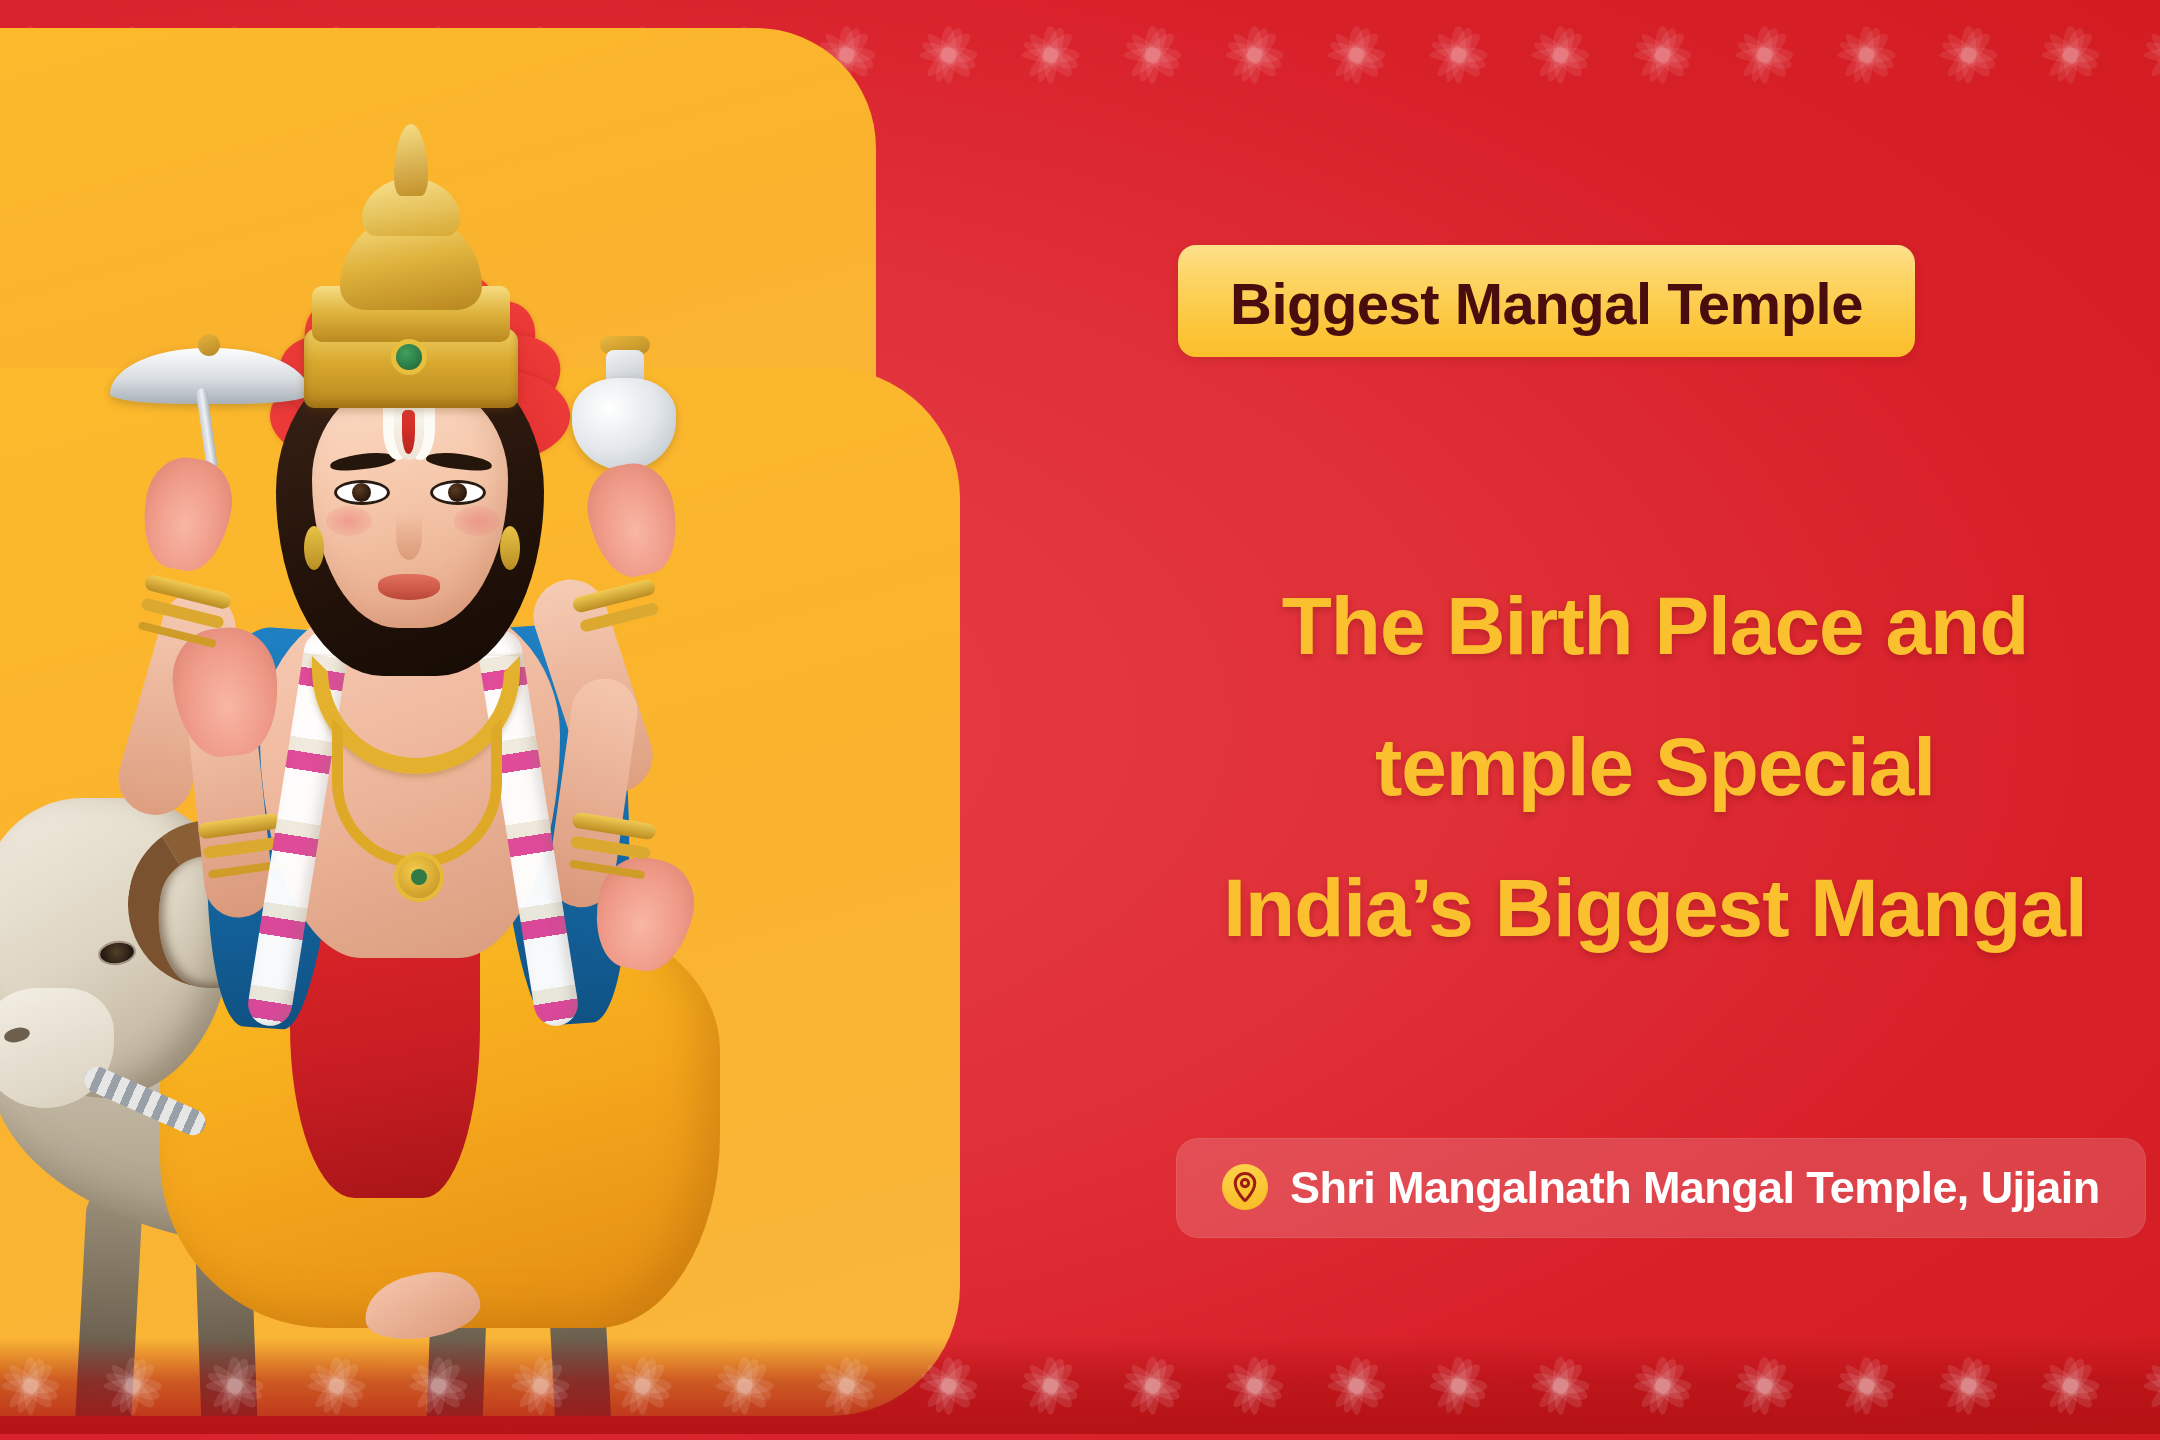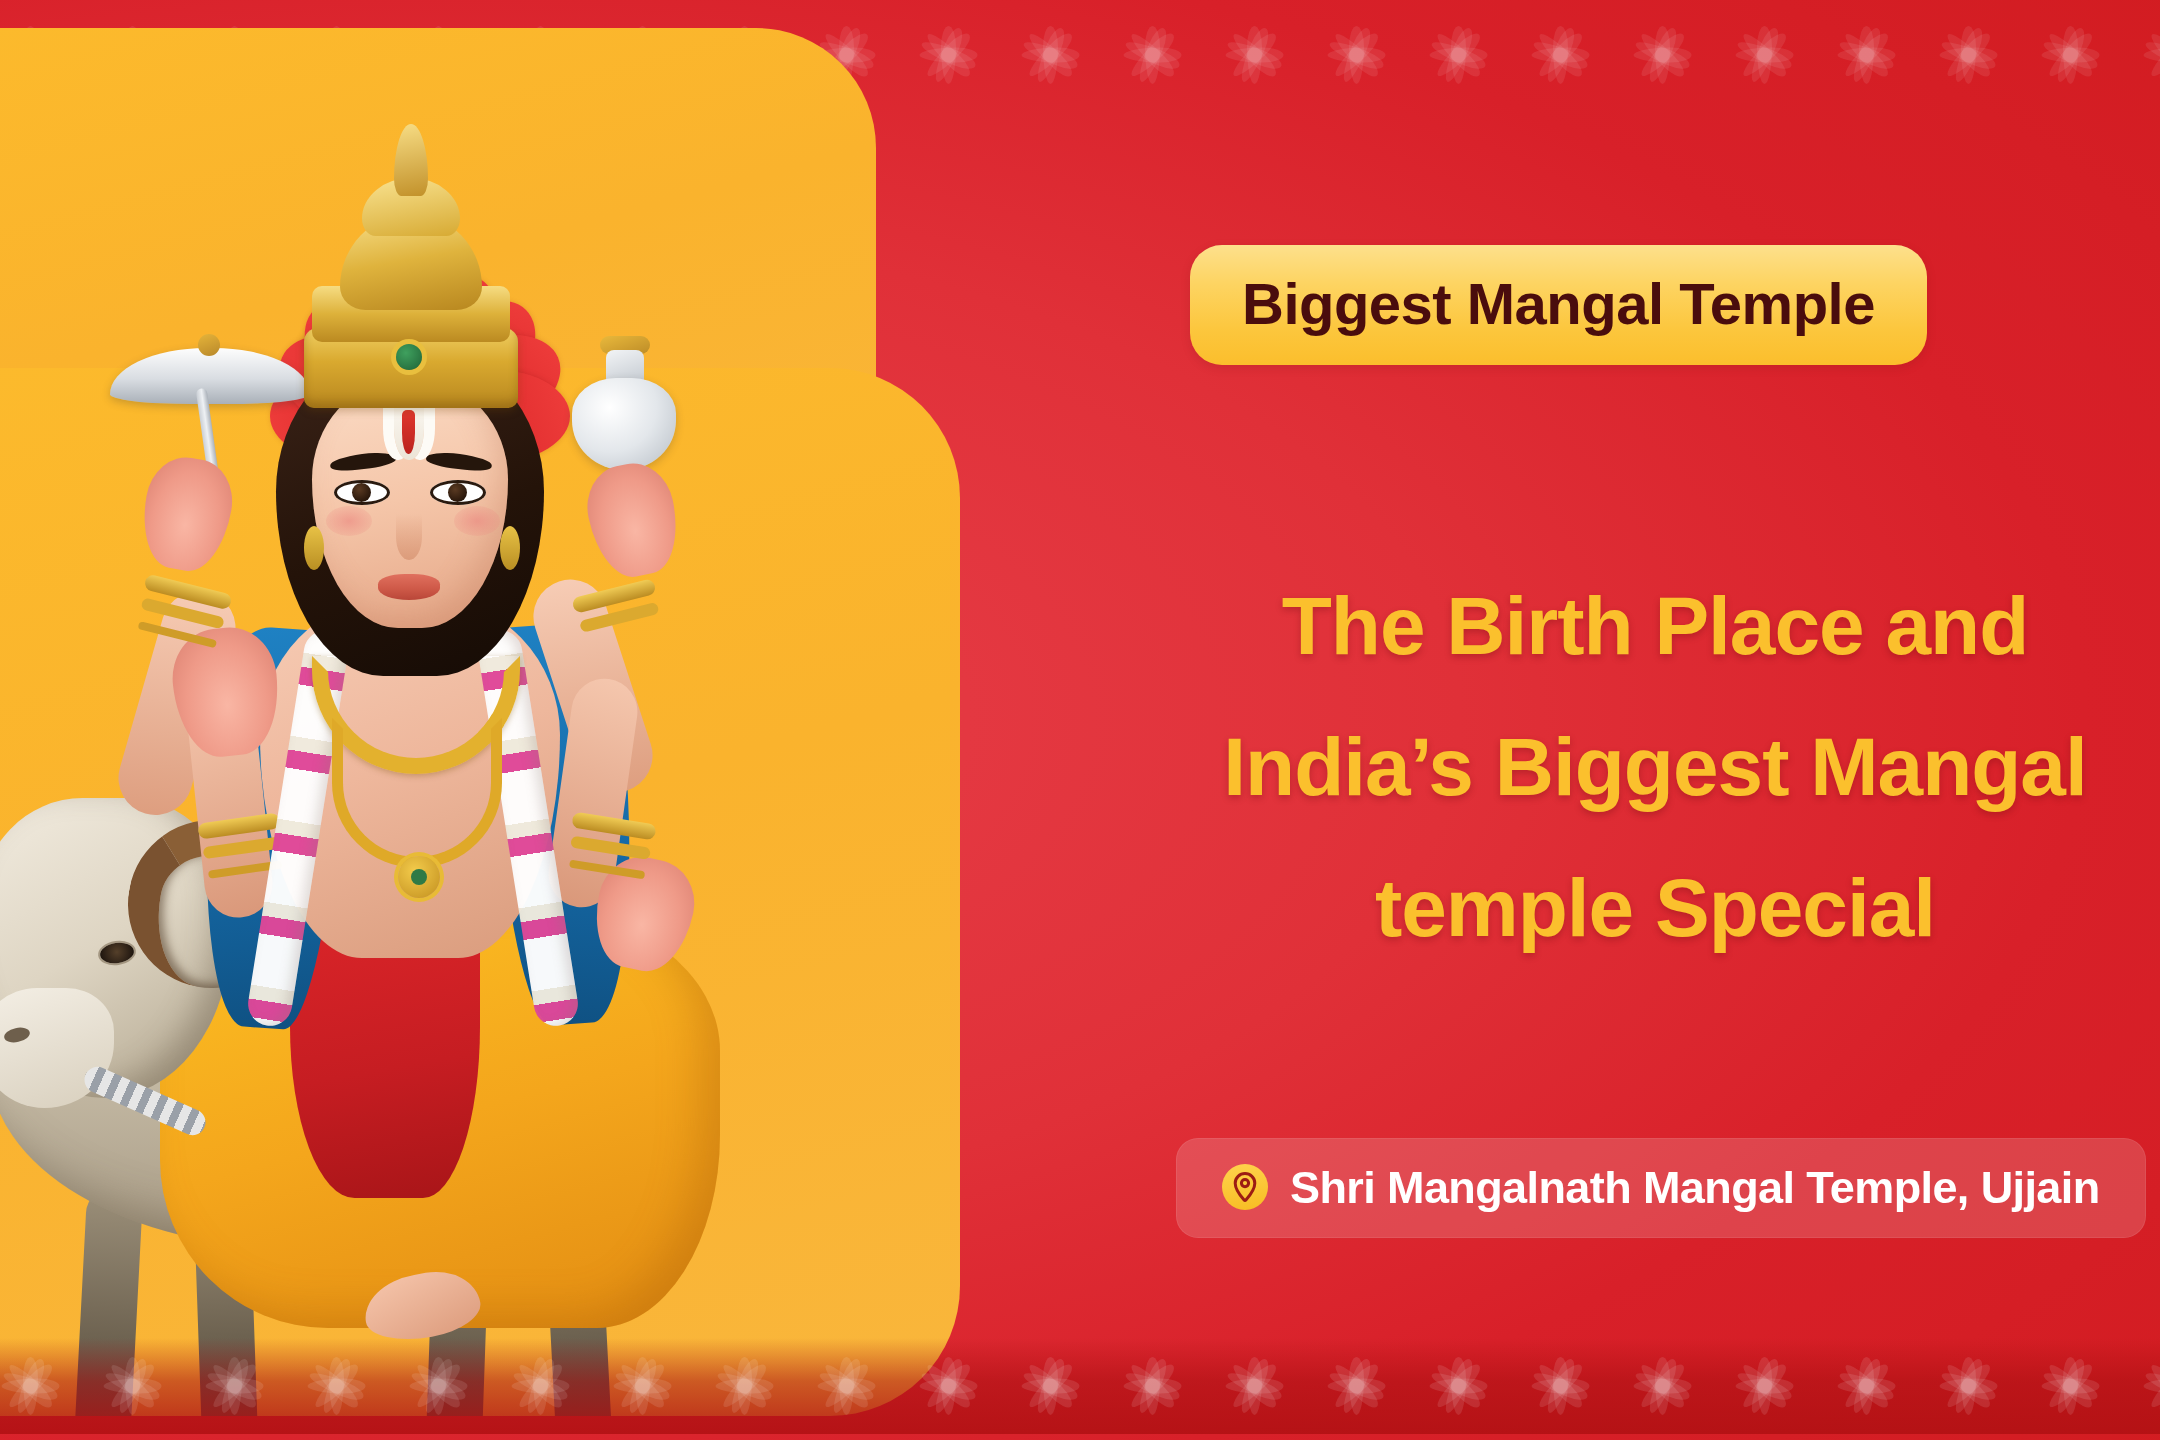--- a/index.html
+++ b/index.html
@@ -477,24 +477,24 @@
   }
 
   
   .content {
     position:absolute;
     left:1150px; top:0;
     width:1010px; height:1440px;
   }
 
   .badge {
-    position:absolute; left:40px; top:245px;
-    padding:30px 52px 32px;
+    position:absolute; left:28px; top:245px;
+    padding:30px 52px 24px;
     background:linear-gradient(180deg,#fde08c 0%, #fdd462 32%, #fcc63c 72%, #fbbe2c 100%);
-    border-radius:32px;
+    border-radius:18px;
     box-shadow:0 3px 10px rgba(120,20,20,.18);
   }
   .badge-text {
     font-size:58px;
     font-weight:bold;
     letter-spacing:-0.5px;
     color:#4a0d0d;
     white-space:nowrap;
     line-height:1;
   }
@@ -781,22 +781,22 @@
   </div>
 
   <div class="content">
 
     <div class="badge">
       <div class="badge-text">Biggest Mangal Temple</div>
     </div>
 
     <div class="headline">
       <div class="headline-line">The Birth Place and</div>
+      <div class="headline-line">temple Special</div>
       <div class="headline-line">India’s Biggest Mangal</div>
-      <div class="headline-line">temple Special</div>
     </div>
 
     <div class="location-pill">
       <span class="pin-icon">
         <svg width="26" height="30" viewBox="0 0 26 30" aria-hidden="true">
           <path d="M13 1.6c-5.4 0-9.8 4.3-9.8 9.6 0 6.9 8.3 16.1 9 16.9.4.5 1.2.5 1.6 0 .7-.8 9-10 9-16.9 0-5.3-4.4-9.6-9.8-9.6z" fill="none" stroke="#9c1c13" stroke-width="3"></path>
           <circle cx="13" cy="11.1" r="3.6" fill="none" stroke="#9c1c13" stroke-width="3"></circle>
         </svg>
       </span>
       <span class="location-text">Shri Mangalnath Mangal Temple, Ujjain</span>

